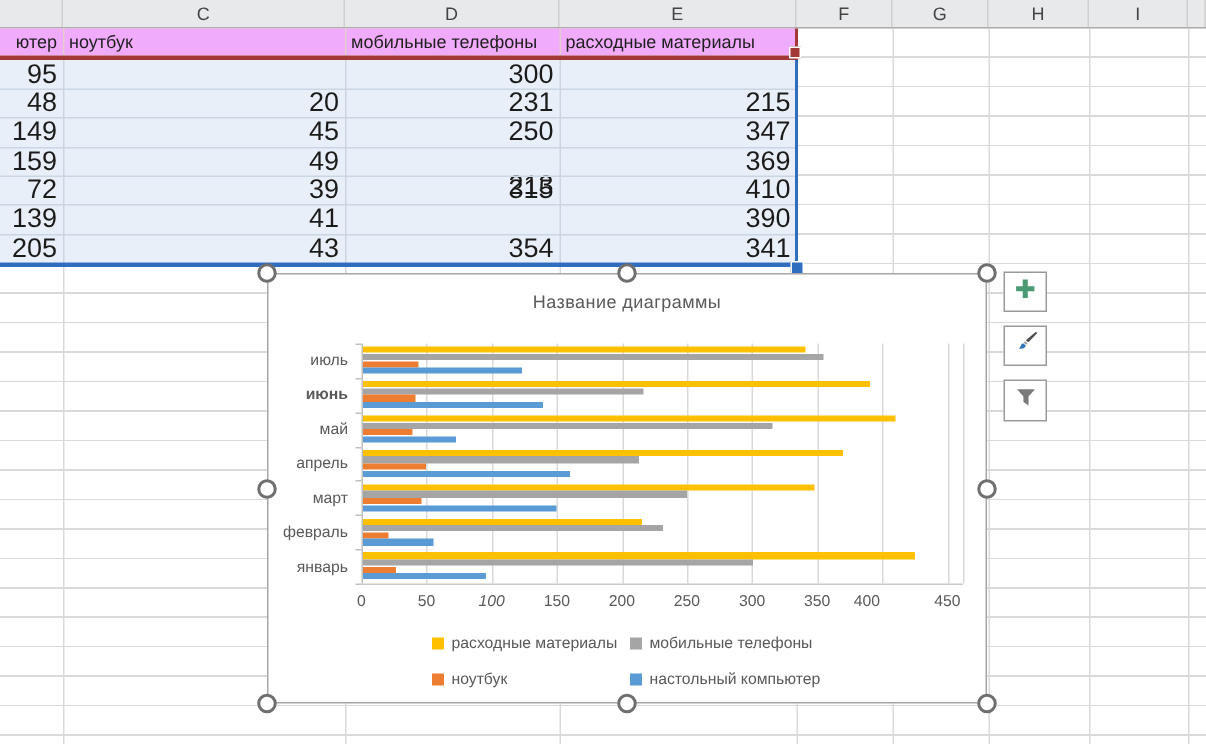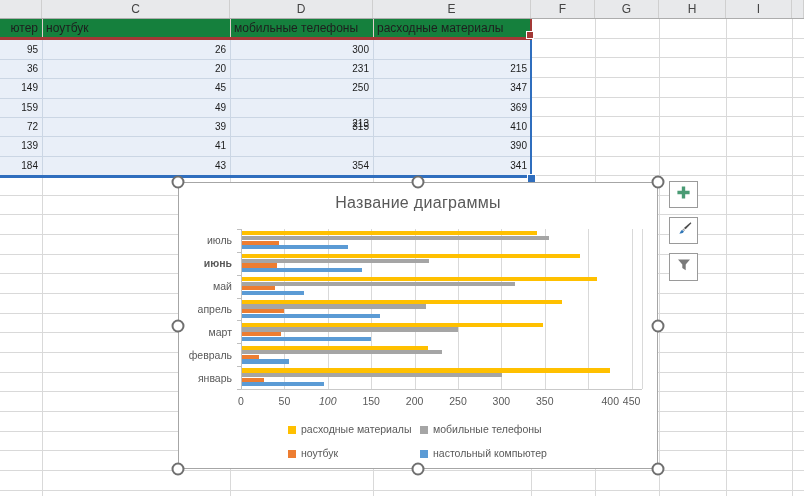--- a/index.html
+++ b/index.html
@@ -8,39 +8,39 @@
   
   #colheaders{position:absolute;left:0;top:0;width:804px;height:19px;background:#E8E9EB;
               border-bottom:1px solid #ADADAD;box-sizing:border-box;}
   .colhead{position:absolute;top:0;height:18px;line-height:18px;text-align:center;
            font-size:12px;color:#444;border-right:1px solid #CFCFCF;box-sizing:border-box;}
   
   #gridlayer{position:absolute;left:0;top:19px;width:804px;height:477px;
     background-image:repeating-linear-gradient(to bottom,transparent 0,transparent 18.65px,#D9D9D9 18.65px,#D9D9D9 19.65px);}
   .vline{position:absolute;top:19px;height:477px;width:1px;background:#D9D9D9;}
   
-  #pinkrow{position:absolute;left:0;top:19px;width:531px;height:18px;background:#15803d;}
+  #pinkrow{position:absolute;left:0;top:19px;width:531px;height:18px;background:#f0abfc;}
   .pinkcell{position:absolute;top:0;height:18px;line-height:18px;font-size:12px;color:#1e1e1e;white-space:nowrap;overflow:hidden;}
   .pinksep{position:absolute;top:0;width:1px;height:18px;background:#E3CECD;}
   #redbottom{position:absolute;left:0;top:37px;width:532px;height:2.5px;}
   #redright{position:absolute;top:19px;width:2px;height:18px;left:529.5px;}
   #redhandle{position:absolute;width:6px;height:6px;border:1px solid #fff;left:526px;top:31px;}
   
   #datarange{position:absolute;left:0;top:39.5px;width:531px;height:135.5px;background:#E9EFF8;}
   .rowline{position:absolute;left:0;width:531px;height:1px;background:#CBD6E4;}
   .colline{position:absolute;top:0;width:1px;height:135.5px;background:#CBD6E4;}
-  .num{position:absolute;height:19.36px;line-height:19.36px;font-size:10px;color:#1b1b1b;text-align:right;}
+  .num{position:absolute;height:19.36px;line-height:19.36px;font-size:18px;color:#1b1b1b;text-align:right;}
   #bluebottom{position:absolute;left:0;top:175px;width:532px;height:3px;}
   #blueright{position:absolute;top:39.5px;width:2px;height:135.5px;left:529.5px;}
   #bluehandle{position:absolute;width:7px;height:7px;border:1px solid #fff;left:527px;top:173.5px;}
   
   #chart{position:absolute;left:178px;top:182px;width:480px;height:287px;background:#fff;
          border:1px solid #A6A6A6;box-sizing:border-box;}
   #charttitle{position:absolute;left:0;top:11px;width:100%;text-align:center;
-              font-size:16px;color:#595959;letter-spacing:.3px;}
+              font-size:12px;color:#595959;letter-spacing:.3px;}
   .gline{position:absolute;width:1px;background:#D9D9D9;}
   .tickmark{position:absolute;height:1px;width:4px;background:#BFBFBF;}
   .bar{position:absolute;}
   .catlabel{position:absolute;text-align:right;font-size:10.5px;color:#595959;height:12px;line-height:12px;}
   .xlabel{position:absolute;font-size:10.5px;color:#595959;width:40px;text-align:center;}
   .legenditem{position:absolute;height:12px;line-height:12px;font-size:10.5px;color:#595959;white-space:nowrap;}
   .legenditem .sw{display:inline-block;width:8px;height:8px;margin-right:5px;vertical-align:-0.5px;}
   .handle{position:absolute;width:9px;height:9px;background:#fff;border:2px solid #6F6F6F;
           border-radius:50%;transform:translate(-50%,-50%);z-index:5;}
   
@@ -84,42 +84,41 @@
     <div class="pinksep" style="left:42px;"></div>
     <div class="pinksep" style="left:230px;"></div>
     <div class="pinksep" style="left:373px;"></div>
   </div>
   <div id="redbottom" style="background: rgb(163, 57, 54);"></div>
   <div id="redright" style="background: rgb(163, 57, 54);"></div>
   <div id="redhandle" style="background: rgb(163, 57, 54);"></div>
 
   <div id="datarange">
       <div class="num" style="top: 0px; left: 0px; width: 38px;">95</div>
-      <div class="num" style="top: 0px; left: 0px; width: 226px;">26</div>
       <div class="num" style="top: 0px; left: 0px; width: 369px;">300</div>
-      <div class="num" style="top: 19.36px; left: 0px; width: 38px;">36</div>
+      <div class="num" style="top: 19.36px; left: 0px; width: 38px;">48</div>
       <div class="num" style="top: 19.36px; left: 0px; width: 226px;">20</div>
       <div class="num" style="top: 19.36px; left: 0px; width: 369px;">231</div>
       <div class="num" style="top: 19.36px; left: 0px; width: 527px;">215</div>
       <div class="num" style="top: 38.72px; left: 0px; width: 38px;">149</div>
       <div class="num" style="top: 38.72px; left: 0px; width: 226px;">45</div>
       <div class="num" style="top: 38.72px; left: 0px; width: 369px;">250</div>
       <div class="num" style="top: 38.72px; left: 0px; width: 527px;">347</div>
       <div class="num" style="top: 58.08px; left: 0px; width: 38px;">159</div>
       <div class="num" style="top: 58.08px; left: 0px; width: 226px;">49</div>
       <div class="num" style="top: 74px; left: 0px; width: 369px;">213</div>
       <div class="num" style="top: 58.08px; left: 0px; width: 527px;">369</div>
       <div class="num" style="top: 77.44px; left: 0px; width: 38px;">72</div>
       <div class="num" style="top: 77.44px; left: 0px; width: 226px;">39</div>
       <div class="num" style="top: 77.44px; left: 0px; width: 369px;">315</div>
       <div class="num" style="top: 77.44px; left: 0px; width: 527px;">410</div>
       <div class="num" style="top: 96.8px; left: 0px; width: 38px;">139</div>
       <div class="num" style="top: 96.8px; left: 0px; width: 226px;">41</div>
       <div class="num" style="top: 96.8px; left: 0px; width: 527px;">390</div>
-      <div class="num" style="top: 116.16px; left: 0px; width: 38px;">184</div>
+      <div class="num" style="top: 116.16px; left: 0px; width: 38px;">205</div>
       <div class="num" style="top: 116.16px; left: 0px; width: 226px;">43</div>
       <div class="num" style="top: 116.16px; left: 0px; width: 369px;">354</div>
       <div class="num" style="top: 116.16px; left: 0px; width: 527px;">341</div>
       <div class="rowline" style="top: 19.36px;"></div>
       <div class="rowline" style="top: 38.72px;"></div>
       <div class="rowline" style="top: 58.08px;"></div>
       <div class="rowline" style="top: 77.44px;"></div>
       <div class="rowline" style="top: 96.8px;"></div>
       <div class="rowline" style="top: 116.16px;"></div>
       <div class="colline" style="left: 42px;"></div>
@@ -189,21 +188,21 @@
         <div class="bar" style="left: 62.5px; top: 199.243px; width: 82.4567px; height: 4.2px; background: rgb(91, 155, 213);"></div>
         <div class="tickmark" style="left: 58px; top: 206px;"></div>
         <div class="xlabel" style="left: 42px; top: 212px;">0</div>
         <div class="xlabel" style="left: 85.3983px; top: 212px;">50</div>
         <div class="xlabel" style="left: 128.797px; top: 212px; font-style: italic;">100</div>
         <div class="xlabel" style="left: 172.195px; top: 212px;">150</div>
         <div class="xlabel" style="left: 215.593px; top: 212px;">200</div>
         <div class="xlabel" style="left: 258.991px; top: 212px;">250</div>
         <div class="xlabel" style="left: 302.39px; top: 212px;">300</div>
         <div class="xlabel" style="left: 345.788px; top: 212px;">350</div>
-        <div class="xlabel" style="left: 400px; top: 212px; text-align: right;">400</div>
+        <div class="xlabel" style="left: 379px; top: 212px;">400</div>
         <div class="xlabel" style="left: 432.584px; top: 212px;">450</div>
       </div>
     <div id="legend">
         <div class="legenditem" style="left: 109px; top: 240px;"><span class="sw" style="background: rgb(255, 192, 0);"></span>расходные материалы</div>
         <div class="legenditem" style="left: 241px; top: 240px;"><span class="sw" style="background: rgb(165, 165, 165);"></span>мобильные телефоны</div>
         <div class="legenditem" style="left: 109px; top: 264px;"><span class="sw" style="background: rgb(237, 125, 49);"></span>ноутбук</div>
         <div class="legenditem" style="left: 241px; top: 264px;"><span class="sw" style="background: rgb(91, 155, 213);"></span>настольный компьютер</div>
       </div>
   </div>
   <div id="handles">

